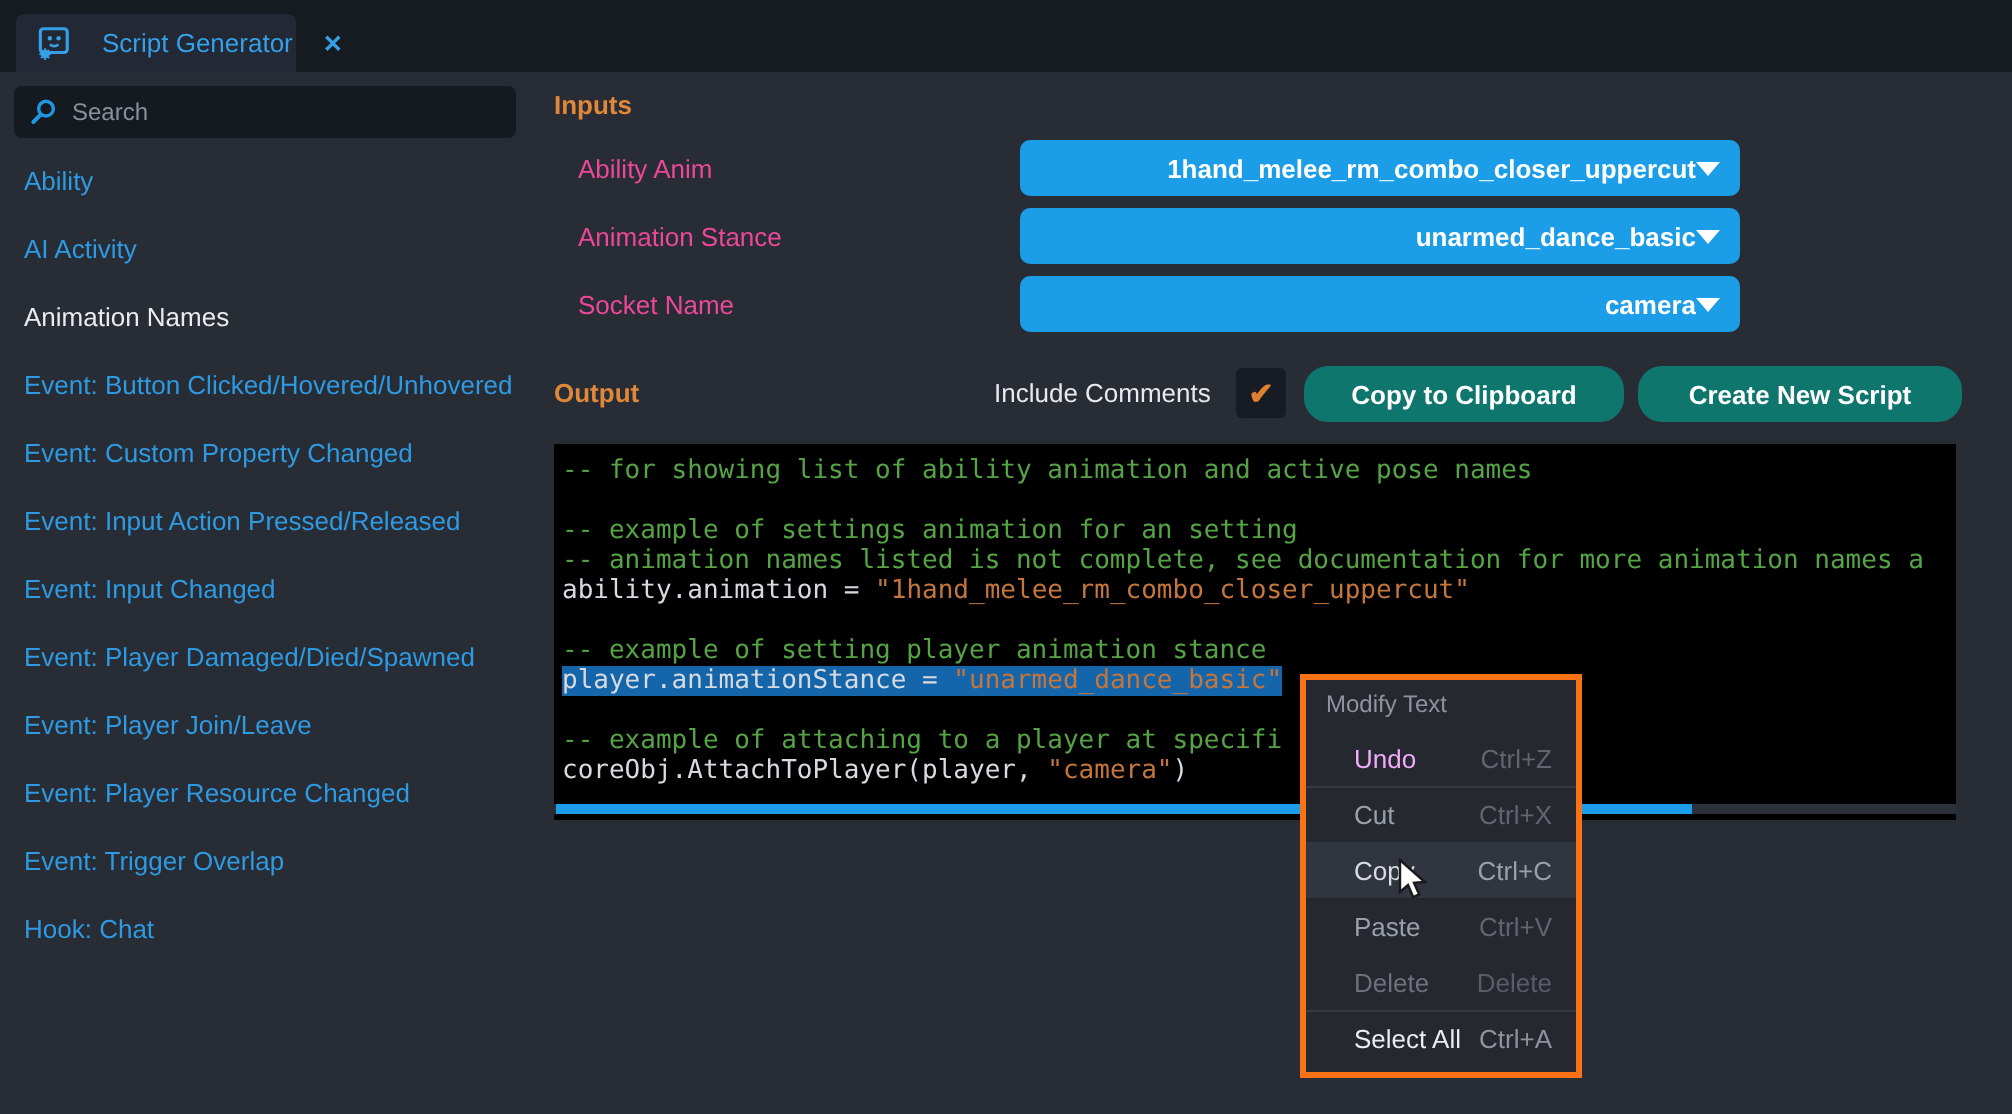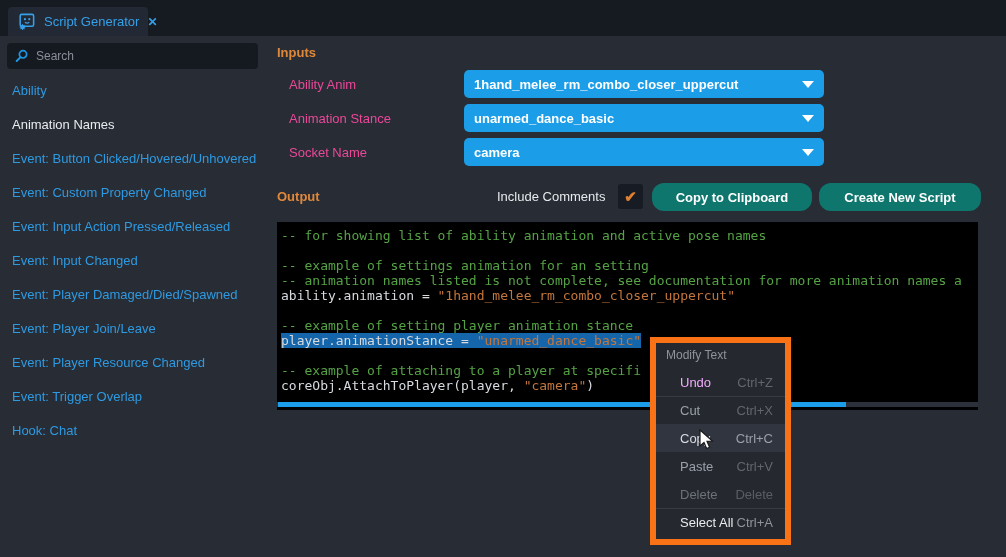--- a/index.html
+++ b/index.html
@@ -8,21 +8,21 @@
     position:relative; overflow:hidden;
     background:#272c35;
     font-family:"Liberation Sans", sans-serif;
     -webkit-font-smoothing:antialiased;
   }
   
   .topbar { position:absolute; left:0; top:0; width:1006px; height:36px; background:#161a21; }
   .tab {
     position:absolute; left:8px; top:7px; height:29px; width:140px;
     background:#222834; border-radius:4px 4px 0 0;
-    display:flex; align-items:center; padding:0 9px; gap:8px;
+    display:flex; align-items:center; padding:0 9px; gap:15px;
   }
   .tab-title { color:#35a0e8; font-size:13px; white-space:nowrap; }
   .tab-close { color:#35a0e8; font-size:12px; font-weight:bold; cursor:default; }
   
   .searchbox {
     position:absolute; left:7px; top:43px; width:251px; height:26px;
     background:#151920; border-radius:4px; display:flex; align-items:center; padding:0 7px; gap:6px;
   }
   .searchbox input {
     background:transparent; border:none; outline:none; color:#cfd3d9;
@@ -32,23 +32,23 @@
   .side-list { position:absolute; left:0; top:74px; width:268px; }
   .side-item {
     height:34px; line-height:34px; padding-left:12px;
     color:#2e9ae2; font-size:13px; white-space:nowrap; cursor:pointer;
   }
   .side-item.selected { color:#e9ebee; }
   
   .section-heading { position:absolute; color:#e0883a; font-size:13px; font-weight:bold; }
   .field-label { position:absolute; left:289px; color:#ec4899; font-size:13px; }
   .dropdown {
-    position:absolute; left:464px; width:360px; height:28px;
+    position:absolute; left:510px; width:360px; height:28px;
     background:#1b9de8; border-radius:5px; display:flex; align-items:center;
-    padding:0 10px; cursor:pointer;
+    padding:0 10px; cursor:pointer;text-align:right;
   }
   .dropdown .dd-text { color:#ffffff; font-size:13px; font-weight:bold; flex:1; white-space:nowrap; overflow:hidden; }
   .caret { width:0; height:0; border-left:6px solid transparent; border-right:6px solid transparent; border-top:7px solid #ffffff; }
   .cb-label { position:absolute; left:497px; top:189px; color:#e7e9ec; font-size:13px; }
   .checkbox {
     position:absolute; left:618px; top:184px; width:25px; height:25px;
     background:#171b23; border-radius:3px; display:flex; align-items:center; justify-content:center;
     color:#de8030; font-size:15px; font-weight:bold; cursor:pointer;
   }
   .btn {
@@ -67,21 +67,21 @@
   }
   .seg-comment { color:#55a345; }
   .seg-code    { color:#d7dbe0; }
   .seg-string  { color:#c4763c; }
   .sel-bg { background:#1565ab; }
   .hscroll-track { position:absolute; left:0; bottom:3px; width:701px; height:5px; background:#2b303a; }
   .hscroll-thumb { position:absolute; left:1px; top:0; width:568px; height:5px; background:#1b9de9; cursor:pointer; }
   
   .ctx-menu {
     position:absolute; left:650px; top:337px; width:141px;
-    background:#25282e; border:6px solid #f97316;
+    background:#25282e; border:3px solid #f97316;
     padding-bottom:3px;
   }
   .ctx-header { height:25px; line-height:25px; padding-left:10px; color:#8f949c; font-size:12px; }
   .ctx-item {
     height:28px; display:flex; align-items:center; padding:0 12px 0 24px;
     font-size:13px; cursor:pointer;
   }
   .ctx-item .lbl { flex:1; }
   .ctx-item.sep { border-top:1px solid #363a41; }
   .ctx-item.muted    .lbl { color:#f0abfc; } .ctx-item.muted    .sc { color:#61666e; }
@@ -121,20 +121,21 @@
   <span style="display:flex;">
     <svg width="16" height="16" viewBox="0 0 24 24" fill="none">
       <circle cx="13.5" cy="9.5" r="5.5" stroke="#2196e0" stroke-width="2.6"></circle>
       <line x1="9.5" y1="14" x2="4" y2="19.5" stroke="#2196e0" stroke-width="3" stroke-linecap="round"></line>
     </svg>
   </span>
   <input type="text" placeholder="Search" style="">
 </div>
 <div class="side-list">
     <div class="side-item">Ability</div>
+    <div class="side-item">AI Activity</div>
     <div class="side-item selected">Animation Names</div>
     <div class="side-item">Event: Button Clicked/Hovered/Unhovered</div>
     <div class="side-item">Event: Custom Property Changed</div>
     <div class="side-item">Event: Input Action Pressed/Released</div>
     <div class="side-item">Event: Input Changed</div>
     <div class="side-item">Event: Player Damaged/Died/Spawned</div>
     <div class="side-item">Event: Player Join/Leave</div>
     <div class="side-item">Event: Player Resource Changed</div>
     <div class="side-item">Event: Trigger Overlap</div>
     <div class="side-item">Hook: Chat</div>

